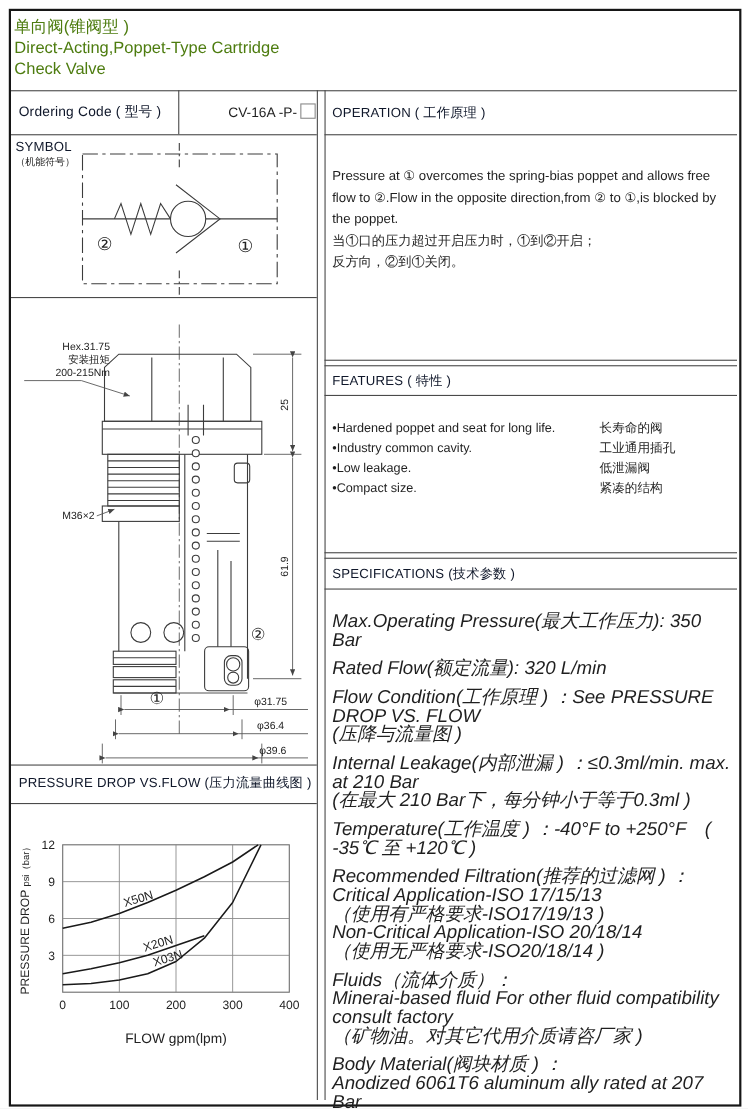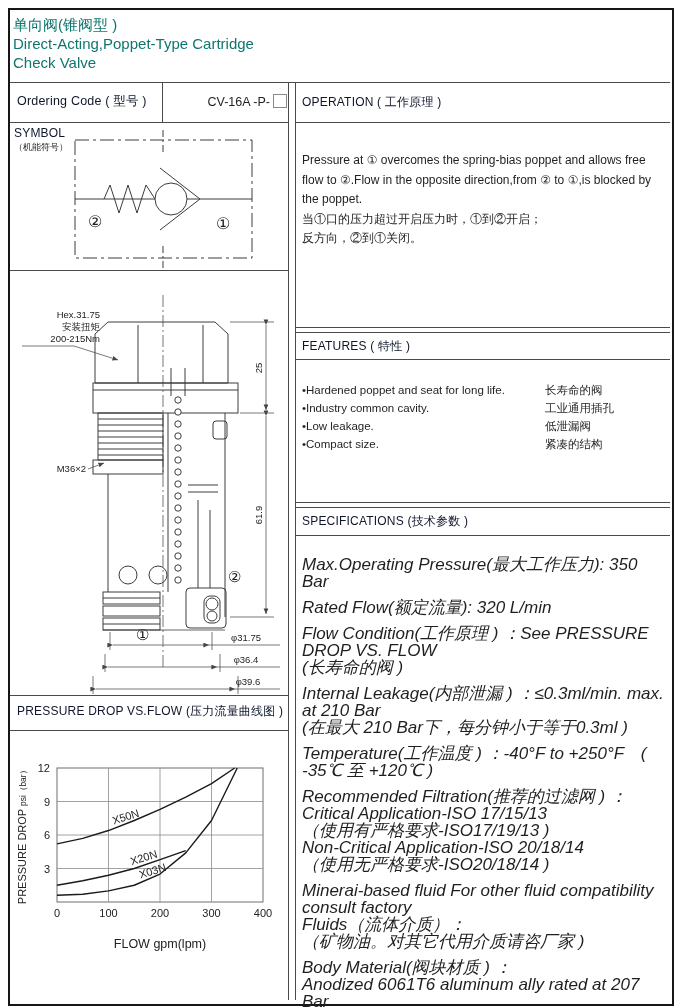--- a/index.html
+++ b/index.html
@@ -3,21 +3,21 @@
 <meta charset="utf-8">
 <style>
   html,body{margin:0;padding:0;background:#e8e8e8;}
   .sheet{position:relative;width:680px;height:1008px;background:#fff;
          font-family:"Liberation Sans",sans-serif;color:#1f1f1f;overflow:hidden;}
   .frame{position:absolute;left:8px;top:8px;width:662px;height:994px;border:2px solid #161616;}
   .abs{position:absolute;}
   .hline,.vline{position:absolute;background:#4a4a4a;}
   .hline{height:1px;}
   .vline{width:1px;}
-  .title-block{left:13px;top:15px;line-height:19px;font-size:15px;color:#0f766e;}
+  .title-block{left:13px;top:15px;line-height:19px;font-size:15px;color:#4d7c0f;}
   .sec-title{font-size:12px;color:#0f172a;letter-spacing:.2px;}
   .order-label{left:17px;top:93px;font-size:12.5px;}
   .order-code{left:163px;top:94px;width:124px;text-align:right;font-size:12.5px;}
   .code-box{display:inline-block;width:12px;height:12px;border:1px solid #8a8a8a;vertical-align:-2px;margin-left:3px;}
   .symbol-label{left:14px;top:126px;font-size:12px;}
   .symbol-sublabel{left:14px;top:141px;font-size:9px;}
   .op-body{left:302px;top:151px;width:366px;font-size:12px;line-height:19.5px;}
   .op-body p{margin:0;}
   .feat-list{left:302px;top:381px;width:362px;font-size:11.5px;line-height:18px;}
   .feat-en{display:inline-block;width:243px;}
@@ -241,39 +241,39 @@
   <div class="abs sec-title" style="left:302px;top:513px;">SPECIFICATIONS (技术参数 )</div>
   <div class="abs spec-list" id="specifications-list">
       <div class="spec-item">
         <div>Max.Operating Pressure(最大工作压力): 350 Bar</div>
       </div>
       <div class="spec-item">
         <div>Rated Flow(额定流量): 320 L/min</div>
       </div>
       <div class="spec-item">
         <div>Flow Condition(工作原理 ) ：See PRESSURE DROP VS. FLOW</div>
-        <div>(长寿命的阀 )</div>
+        <div>(压降与流量图 )</div>
       </div>
       <div class="spec-item">
         <div>Internal Leakage(内部泄漏 ) ：≤0.3ml/min. max. at 210 Bar</div>
         <div>(在最大 210 Bar下，每分钟小于等于0.3ml )</div>
       </div>
       <div class="spec-item">
         <div>Temperature(工作温度 ) ：-40°F to +250°F　( -35℃ 至 +120℃ )</div>
       </div>
       <div class="spec-item">
         <div>Recommended Filtration(推荐的过滤网 ) ：</div>
         <div>Critical Application-ISO 17/15/13</div>
         <div>（使用有严格要求-ISO17/19/13 )</div>
         <div>Non-Critical Application-ISO 20/18/14</div>
         <div>（使用无严格要求-ISO20/18/14 )</div>
       </div>
       <div class="spec-item">
+        <div>Fluids（流体介质）：</div>
         <div>Minerai-based fluid For other  fluid compatibility consult  factory</div>
-        <div>Fluids（流体介质）：</div>
         <div>（矿物油。对其它代用介质请咨厂家 )</div>
       </div>
       <div class="spec-item">
         <div>Body Material(阀块材质 ) ：</div>
         <div>Anodized 6061T6 aluminum ally rated at 207 Bar</div>
         <div>（8180-T6铝，允许使用最大压力207Bar )</div>
       </div>
     </div>
 </div>
 

